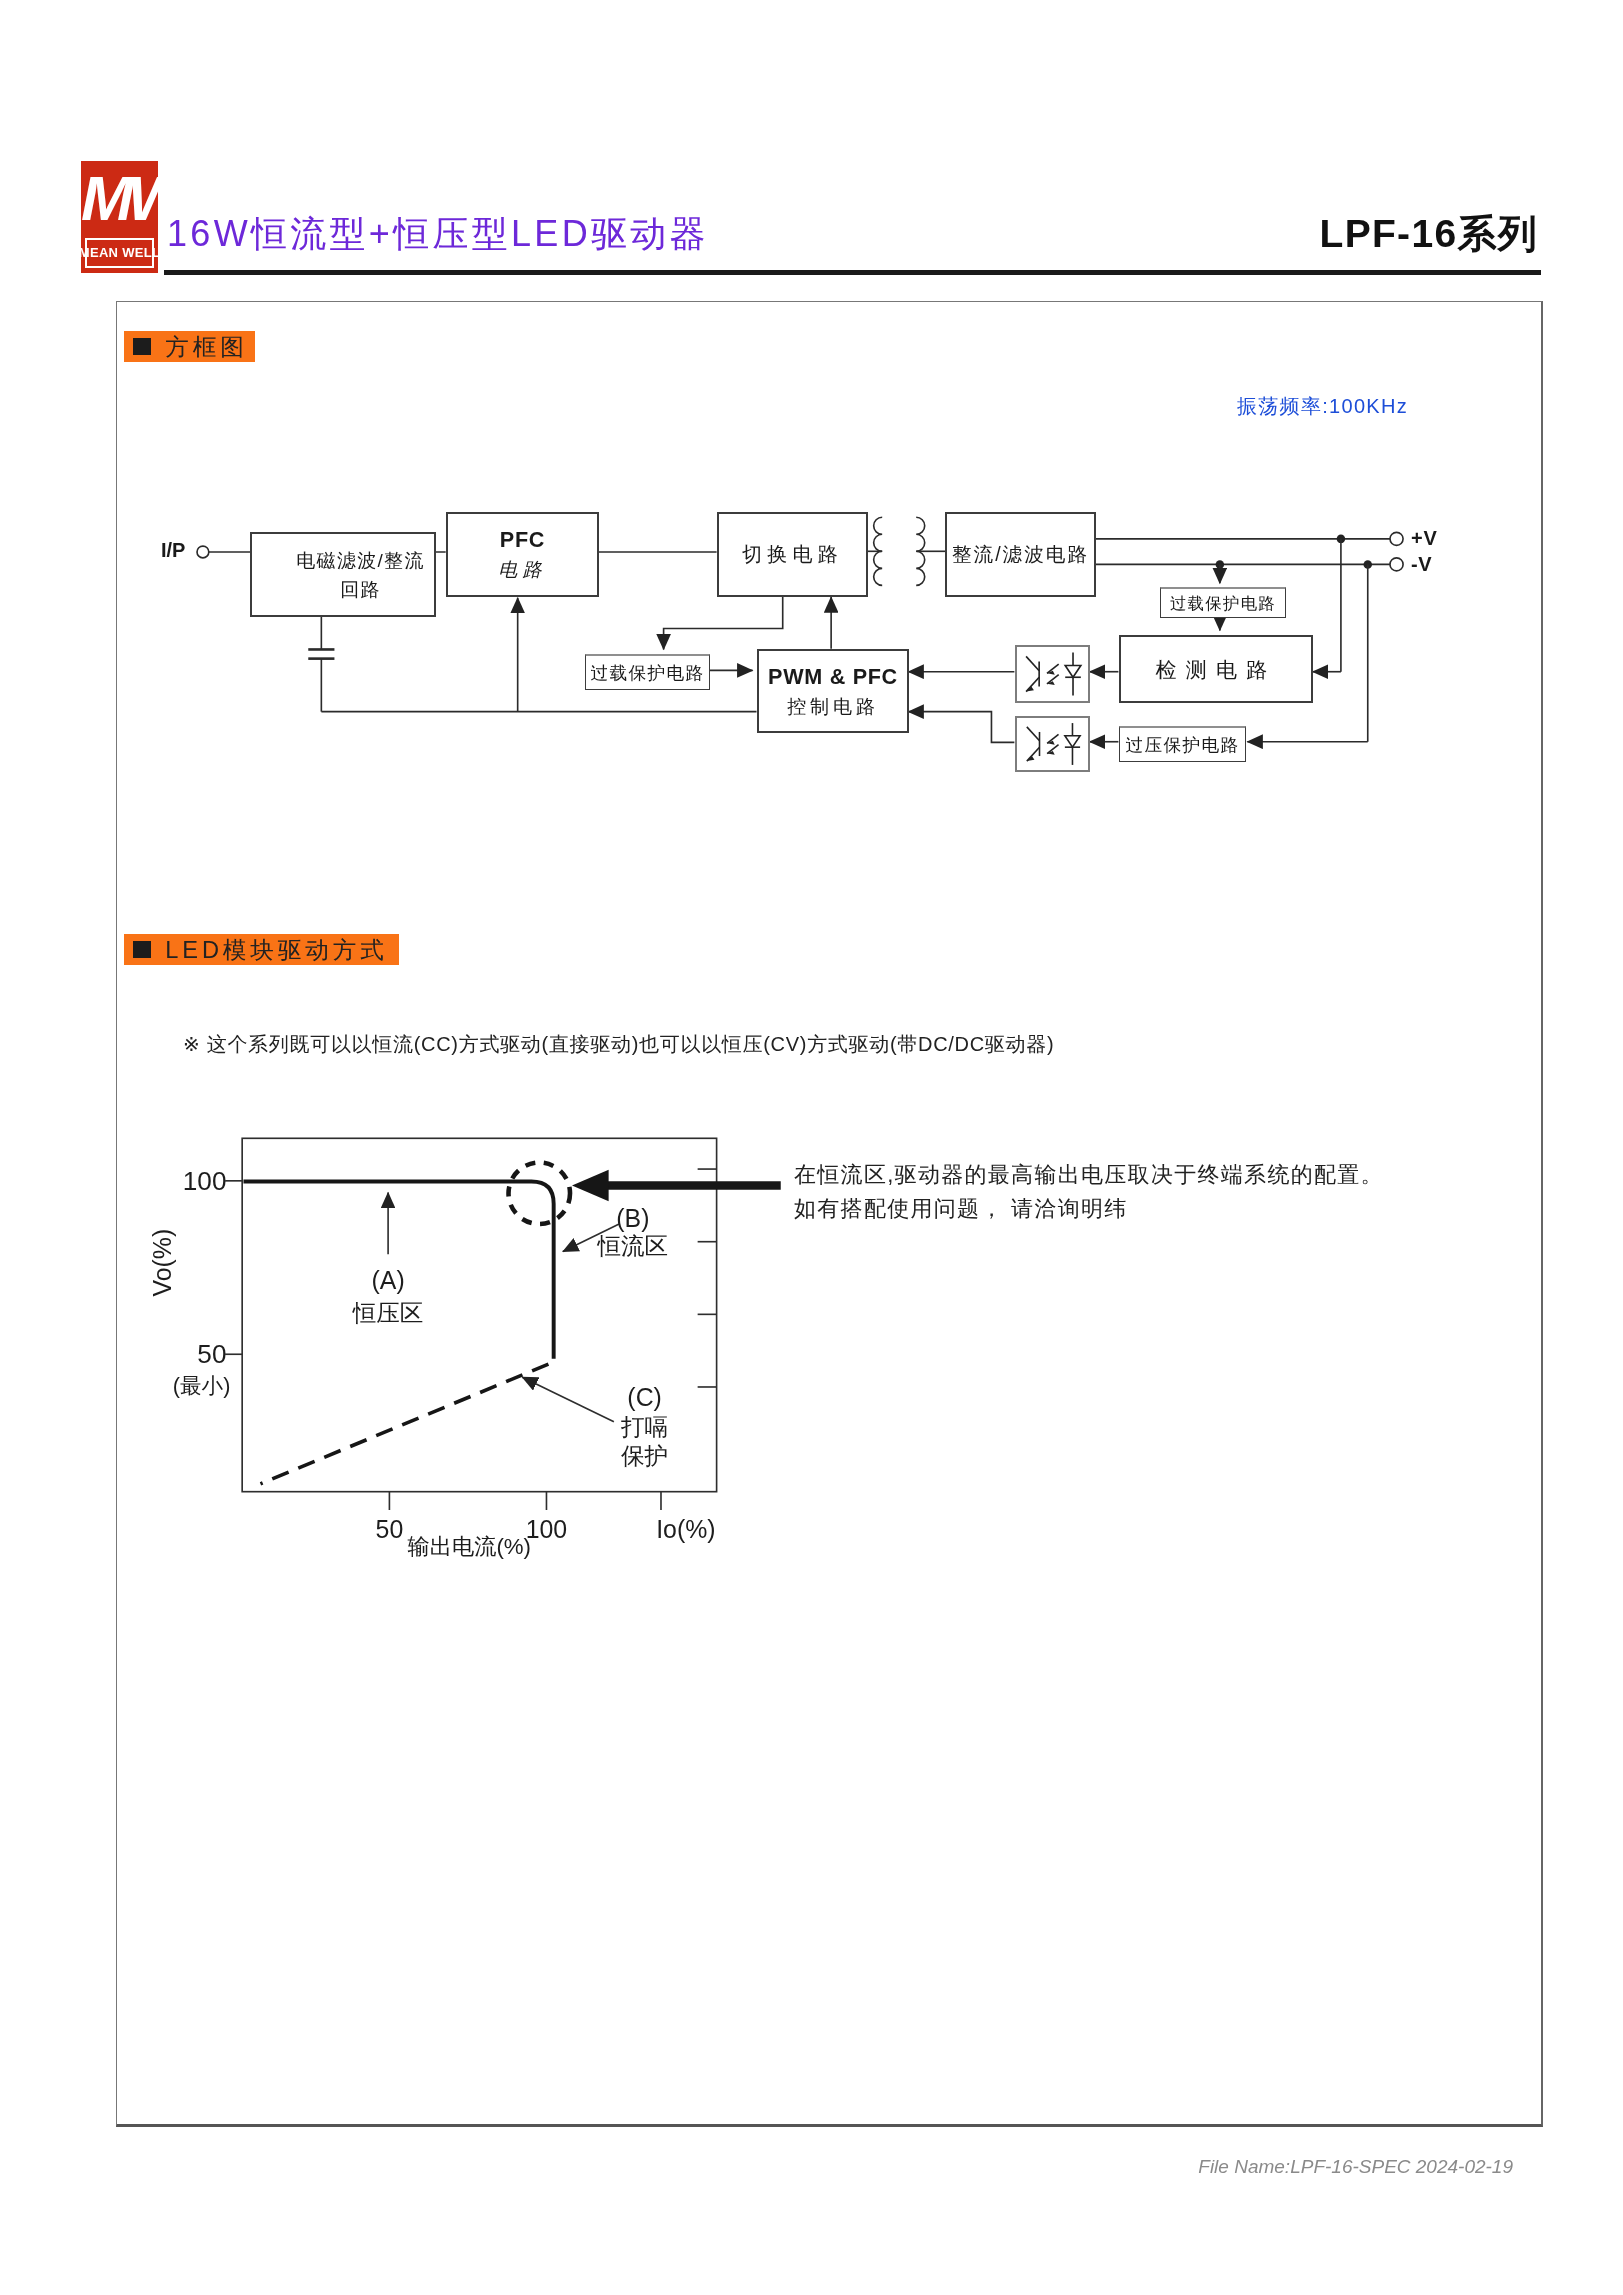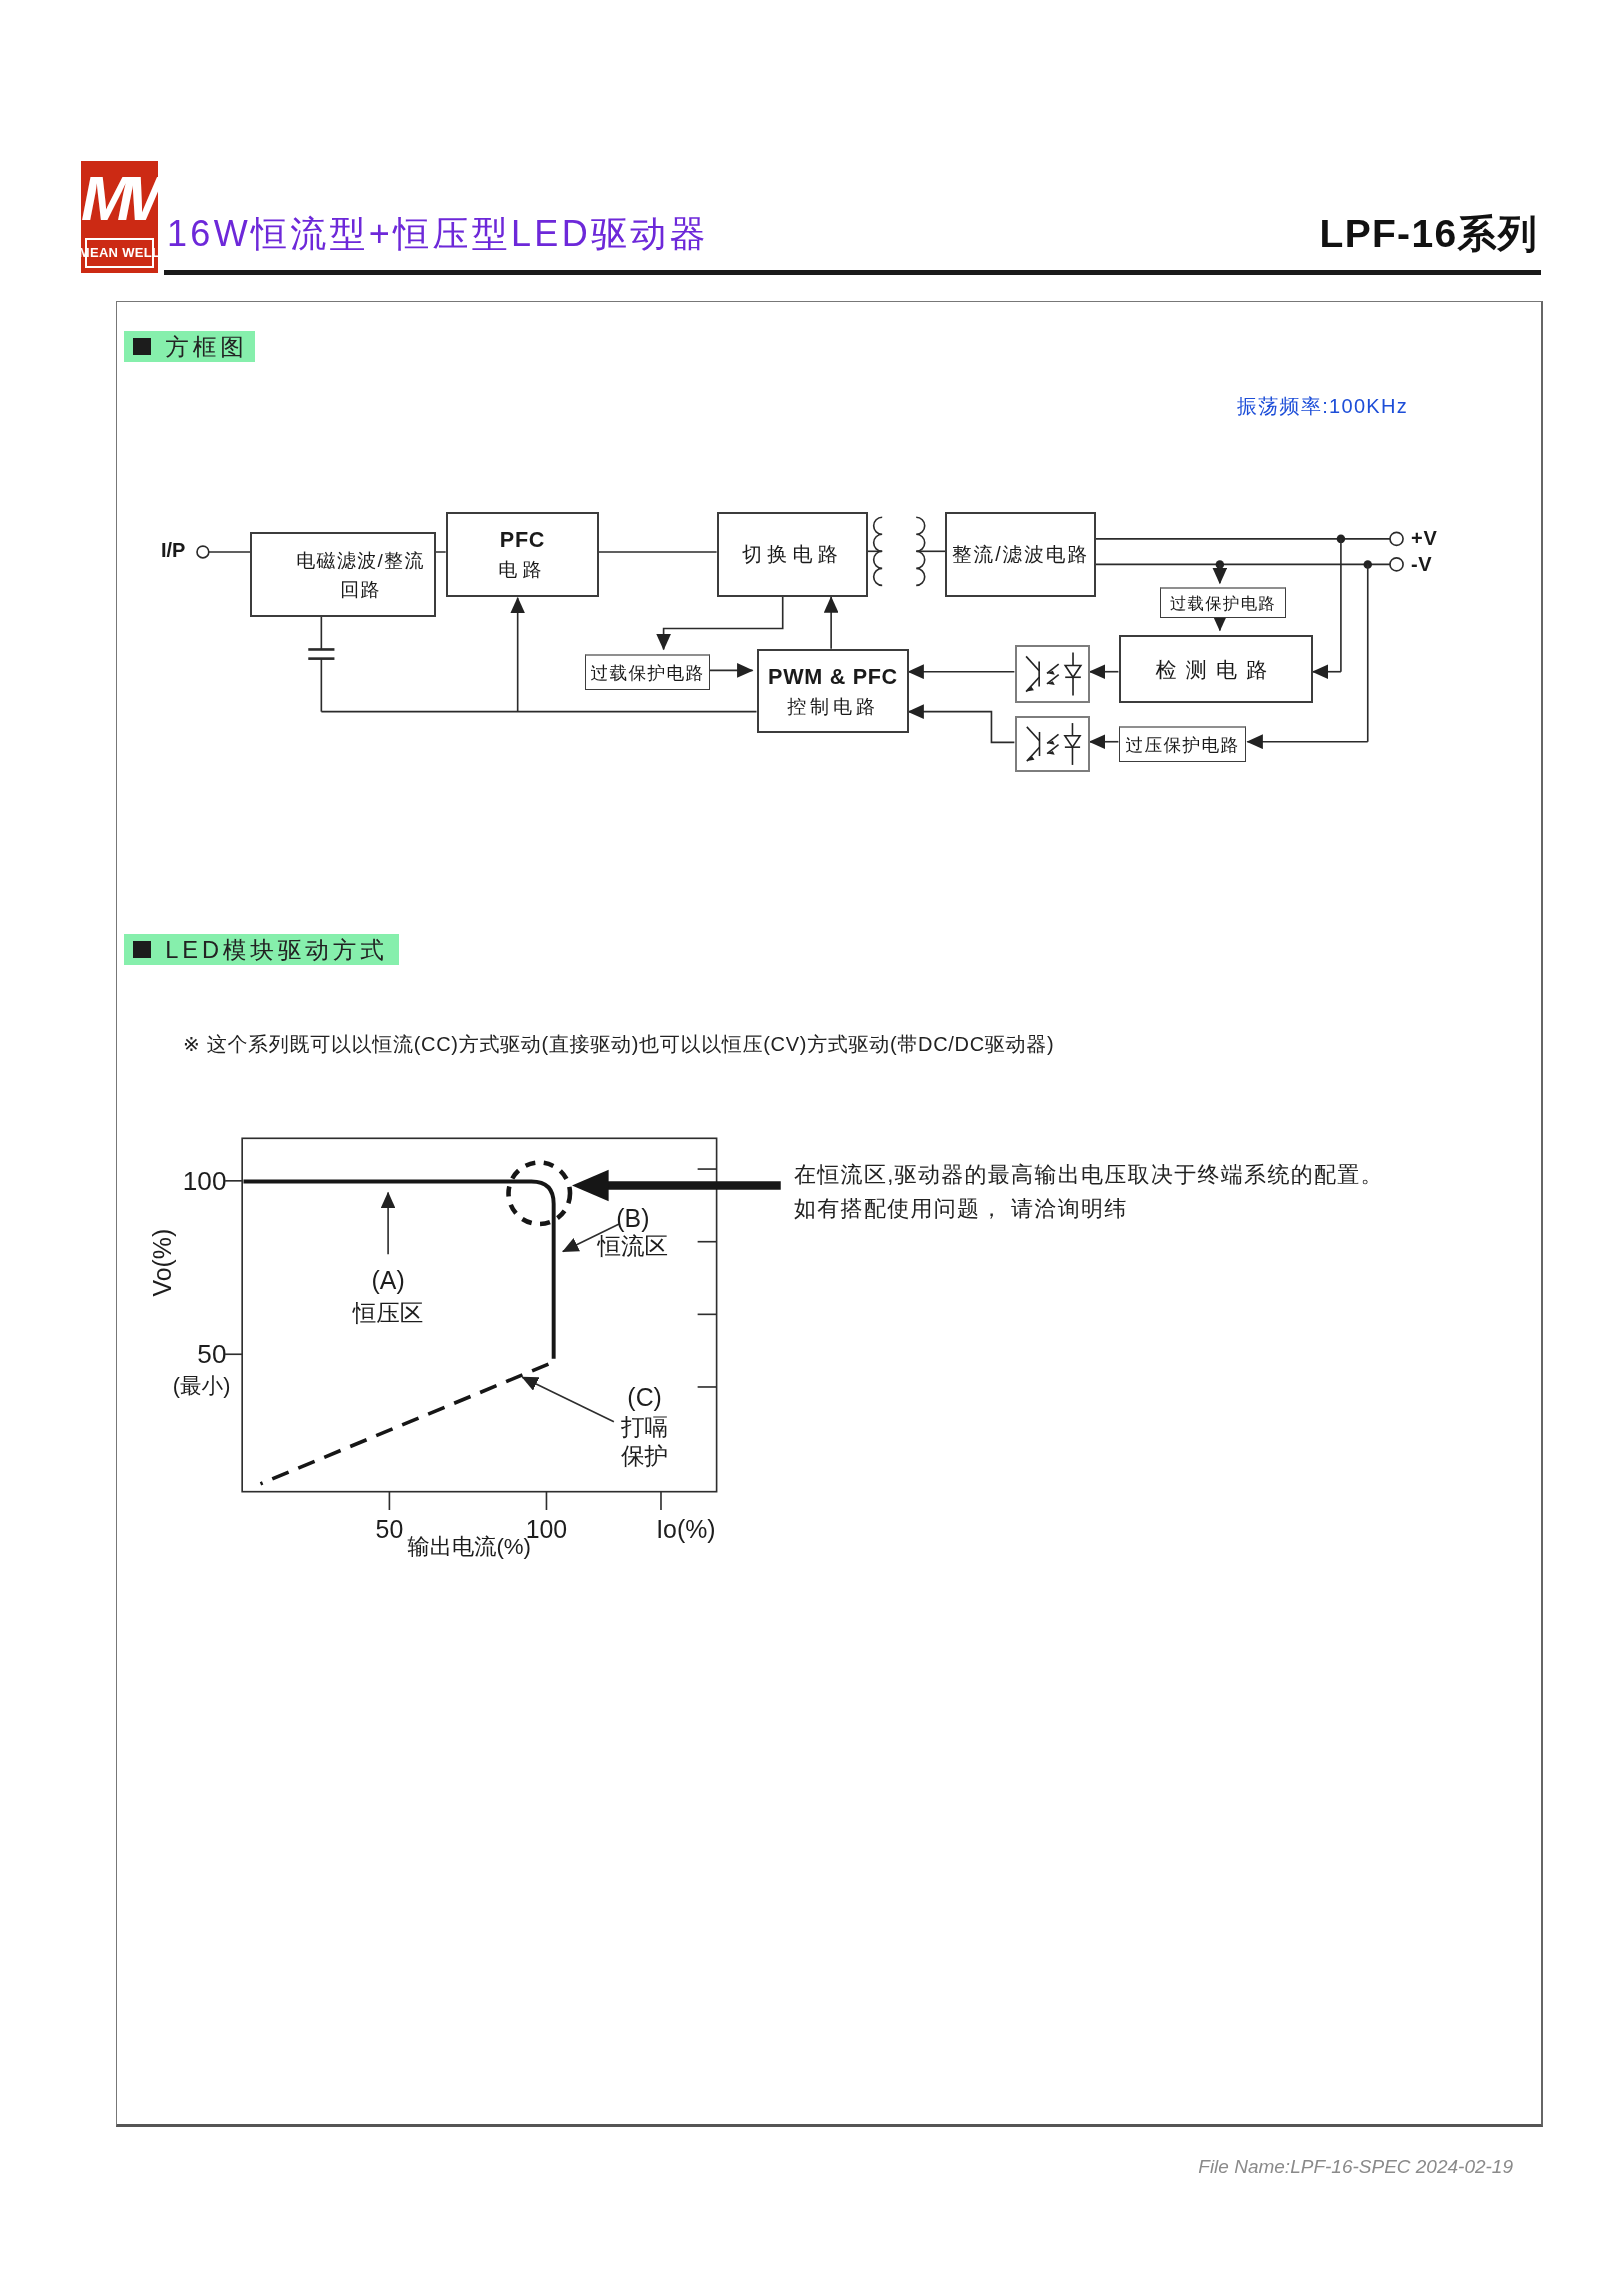--- a/index.html
+++ b/index.html
@@ -15,21 +15,21 @@
               border:2.6px solid #fff;display:flex;align-items:center;justify-content:center;
               font-size:13px;font-weight:bold;color:#fff;letter-spacing:0.3px;white-space:nowrap;}
   .doc-title{left:167px;top:194px;font-size:36px;letter-spacing:3.3px;color:#6d28d9;white-space:nowrap;}
   .doc-series{left:1113px;top:191px;width:425px;text-align:right;font-size:39px;
               font-weight:800;letter-spacing:1.3px;color:#111;white-space:nowrap;}
   .title-rule{left:164px;top:254px;width:1377px;height:5.2px;background:#1a1a1a;}
   
   .frame{left:116px;top:285px;width:1424px;height:1822px;border:1.3px solid #777;
          border-right:2px solid #666;border-bottom:3.3px solid #555;}
   
-  .sec{background:#86efac;display:flex;align-items:center;padding:0 9.2px;gap:14.4px;height:31px;}
+  .sec{background:#f97316;display:flex;align-items:center;padding:0 9.2px;gap:14.4px;height:31px;}
   .sec .sq{width:17.7px;height:17.7px;background:#1c1c1c;flex:0 0 auto;}
   .sec .t{font-size:23.6px;letter-spacing:3.9px;color:#222;white-space:nowrap;}
   .sec1{left:124px;top:315px;width:113px;}
   .sec2{left:124px;top:918px;width:257px;}
   .osc{left:1237px;top:377px;width:216px;font-size:20px;letter-spacing:1.3px;color:#1d4ed8;}
   
   .dbox{position:absolute;background:#fff;border:2px solid #3c3c3c;display:flex;
         flex-direction:column;align-items:center;justify-content:center;text-align:center;}
   .dbox .l1{font-size:19px;letter-spacing:1.3px;line-height:29px;white-space:nowrap;}
   .dbox .en{font-size:21.6px;font-weight:600;letter-spacing:0.7px;line-height:30px;font-family:"Liberation Sans",sans-serif;}
@@ -168,21 +168,21 @@
 
   <div class="abs iplabel" style="left:161px;top:523px;">I/P</div>
 
   <div class="dbox" style="left:250px;top:516px;width:147px;height:81px;padding-left:35px;">
     <div class="l1">电磁滤波/整流</div>
     <div class="l1">回路</div>
   </div>
 
   <div class="dbox" style="left:446px;top:496px;width:149px;height:81px;">
     <div class="en">PFC</div>
-    <div class="l1" style="letter-spacing:5.2px;">电路</div>
+    <div class="l1" style="letter-spacing:5.2px;font-style:italic;">电路</div>
   </div>
 
   <div class="dbox" style="left:717px;top:496px;width:147px;height:81px;">
     <div class="l1" style="font-size:20px;letter-spacing:5.2px;">切换电路</div>
   </div>
 
   <div class="dbox" style="left:945px;top:496px;width:147px;height:81px;">
     <div class="l1" style="font-size:19.6px;letter-spacing:2px;">整流/滤波电路</div>
   </div>
 

